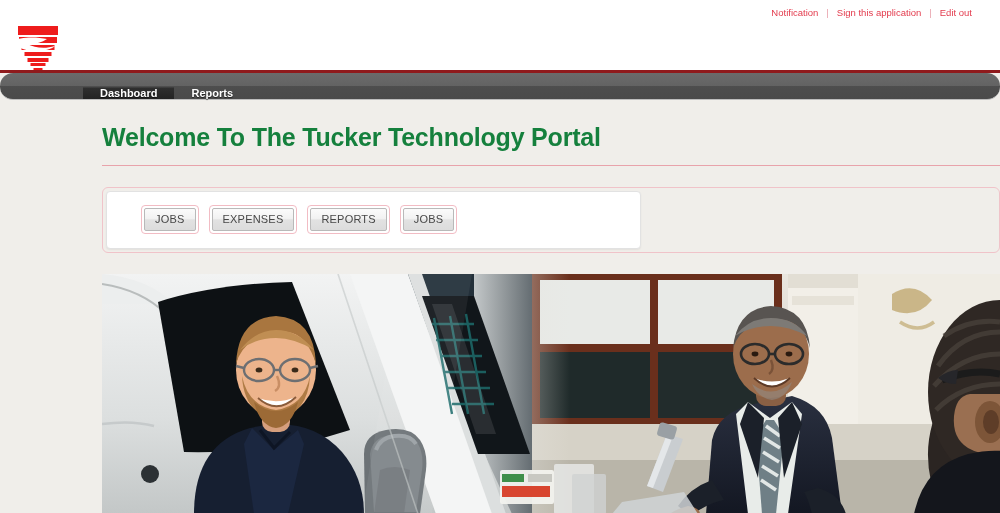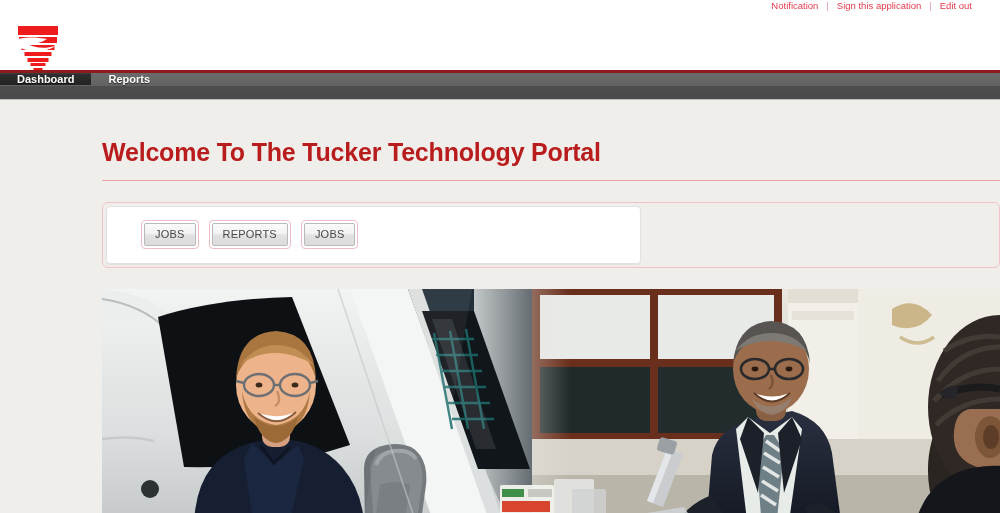--- a/index.html
+++ b/index.html
@@ -10,21 +10,21 @@
     overflow: hidden;
     background: #f0eeea;
     font-family: "Liberation Sans", sans-serif;
   }
 
   
   .topbar {
     height: 18px;
     background: #ffffff;
     display: flex;
-    align-items: flex-start;
+    align-items: flex-end;
     justify-content: flex-end;
     padding-right: 20px;
   }
   .toplinks {
     display: flex;
     align-items: center;
     gap: 0px;
     font-size: 9.5px;
     color: #e8394b;
   }
@@ -100,22 +100,24 @@
     transform: scaleY(1.25);
     transform-origin: right top;
     margin-top: 6px;
   }
 
   
   .navbar {
     height: 27px;
     background: linear-gradient(to bottom, #6b6b6b 0%, #636363 48%, #4d4d4d 52%, #4a4a4a 100%);
     display: flex;
-    align-items: flex-start;
+    align-items: flex-end;
+    padding-left: 83px;
     border-bottom: 1px solid #bdbdbd;
+    border-radius: 13px;
   }
   .navtab {
     display: flex;
     align-items: center;
     justify-content: center;
     padding: 0 17px;
     font-size: 11px;
     font-weight: bold;
     color: #ffffff;
     text-shadow: 0 1px 1px rgba(0,0,0,0.6);
@@ -134,26 +136,25 @@
     padding: 0 0 0 0;
   }
   .inner {
     width: 898px;
     margin-left: 102px;
   }
 
   .page-title {
     font-size: 25px;
     font-weight: bold;
-    color: #b91c1c;
+    color: #15803d;
     padding-top: 24px;
     letter-spacing: -0.2px;
     line-height: 1.1;
     white-space: nowrap;
-    margin-top: 15px;
   }
   .title-rule {
     height: 1px;
     background: #e8a3ab;
     margin-top: 13px;
     width: 898px;
   }
 
   
   .panel {
@@ -255,20 +256,23 @@
 <div class="content">
   <div class="inner">
 
     <div class="page-title">Welcome To The Tucker Technology Portal</div>
     <div class="title-rule"></div>
 
     <div class="panel">
       <div class="panel-inner">
         <button class="btn">
           <span class="btn-face">JOBS</span>
+        </button>
+        <button class="btn">
+          <span class="btn-face">EXPENSES</span>
         </button>
         <button class="btn">
           <span class="btn-face">REPORTS</span>
         </button>
         <button class="btn">
           <span class="btn-face">JOBS</span>
         </button>
       </div>
     </div>
 

